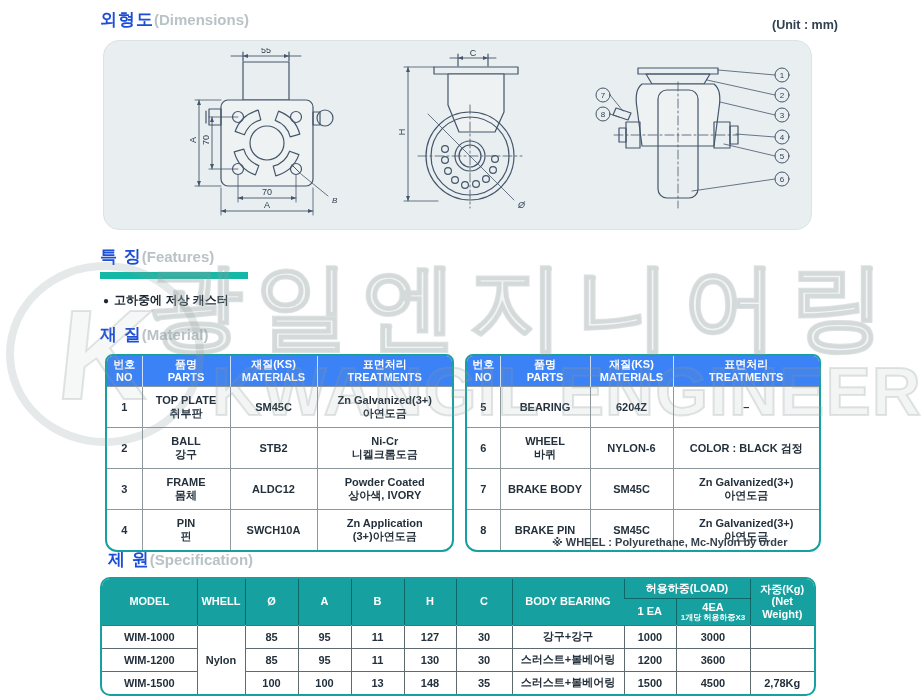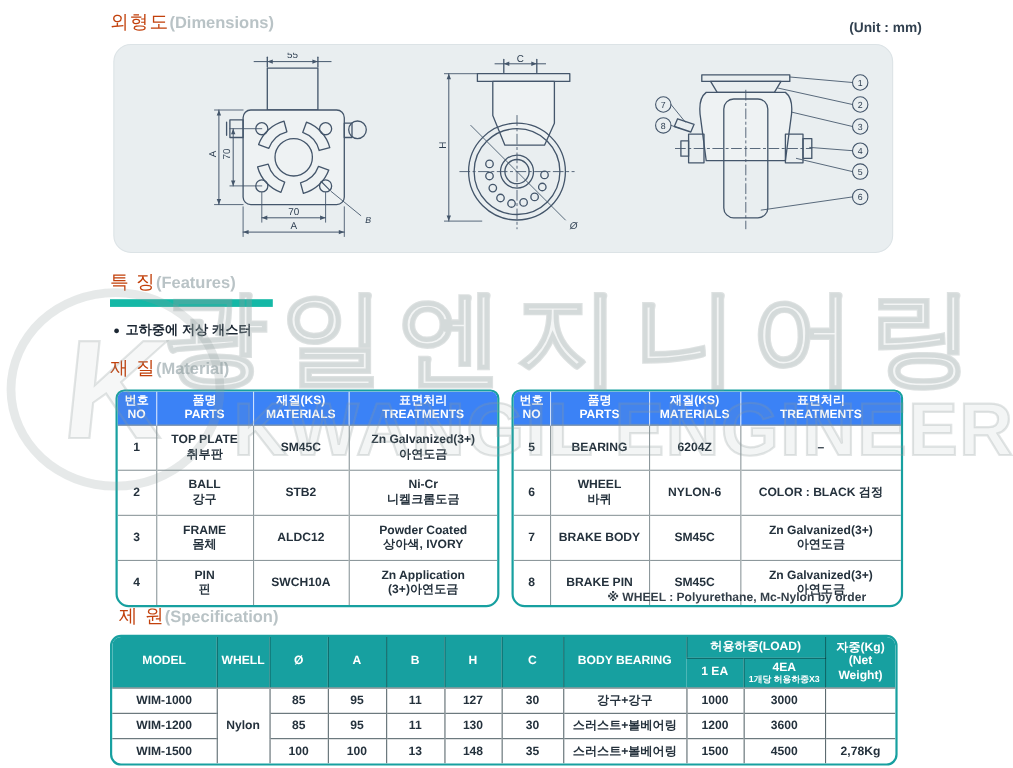--- a/index.html
+++ b/index.html
@@ -2,21 +2,21 @@
 <html><head>
 <meta charset="utf-8">
 <style>
   html,body{margin:0;padding:0;background:#fff;}
   body{width:921px;height:698px;position:relative;overflow:hidden;
        font-family:"Liberation Sans","DejaVu Sans",sans-serif;color:#222;}
   .abs{position:absolute;}
 
   
   .sec-title{white-space:nowrap;line-height:1.1;}
-  .sec-title .ko{color:#c2410c;font-weight:normal;font-size:17px;letter-spacing:1px;}
+  .sec-title .ko{color:#1d4ed8;font-weight:bold;font-size:17px;letter-spacing:1px;}
   .sec-title .en{color:#b9c3c6;font-weight:bold;font-size:15px;}
   .underlined{border-bottom:7px solid #14b8a6;padding-bottom:5px;}
 
   #unit-note{font-size:12.5px;font-weight:bold;color:#31404f;}
 
   
   #dims-panel{left:103px;top:40px;width:707px;height:188px;background:#e9eef0;
               border:1px solid #dce3e6;border-radius:16px;}
   svg text{font-family:"Liberation Sans","DejaVu Sans",sans-serif;}
 

